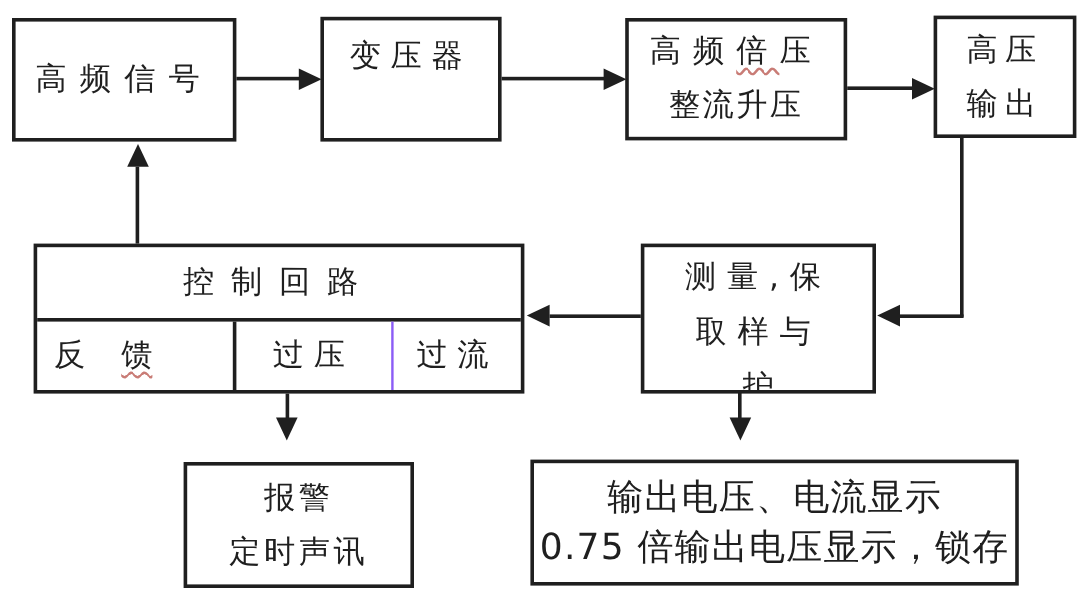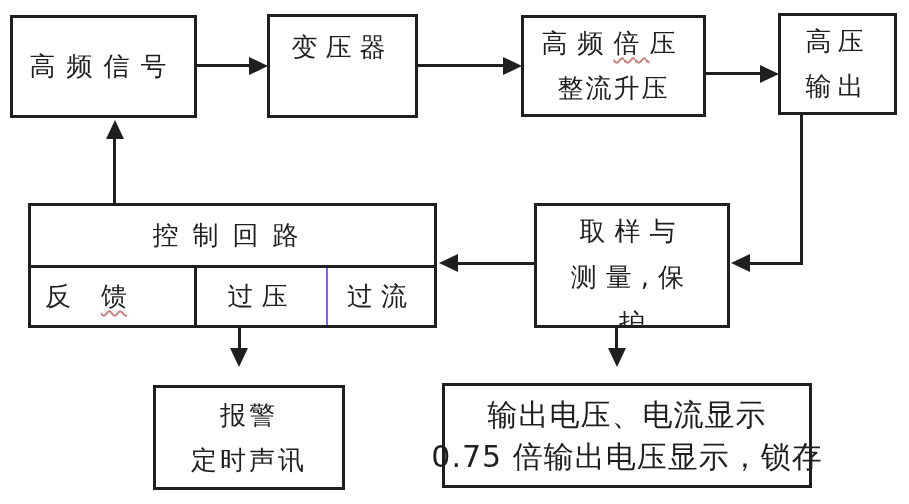--- a/index.html
+++ b/index.html
@@ -89,31 +89,31 @@
       <div class="ctl-cell cell-feedback">
           <span>反</span>
           <span class="misspell gap-left">馈</span>
         </div>
       <div class="ctl-cell cell-ov ls8">过压</div>
       <div class="ctl-cell cell-oc ls8">过流</div>
     </div>
   </div>
 
   <div class="box sampling" style="left:534px; top:203px; width:196px; height:125px;">
+    <div class="tline ls9">测量,保</div>
     <div class="tline ls9">取样与</div>
-    <div class="tline ls9">测量,保</div>
     <div class="tline">护</div>
   </div>
 
   <div class="box" style="left:153px; top:385px; width:192px; height:105px;">
     <div class="tline ls3">报警</div>
     <div class="tline ls3">定时声讯</div>
   </div>
 
-  <div class="box display" style="left:442px; top:383px; width:370px; height:105px;">
+  <div class="box display" style="left:442px; top:383px; width:407px; height:105px;">
     <div class="tline ls1">输出电压、电流显示</div>
     <div class="tline ls1">0.75 倍输出电压显示，锁存</div>
   </div>
 
   <div class="hline" style="left:197px; top:64px; width:53px;"></div>
   <div class="arr arr-r" style="left:249px; top:57px;"></div>
 
   <div class="hline" style="left:418px; top:64px; width:86px;"></div>
   <div class="arr arr-r" style="left:503px; top:57px;"></div>
 

